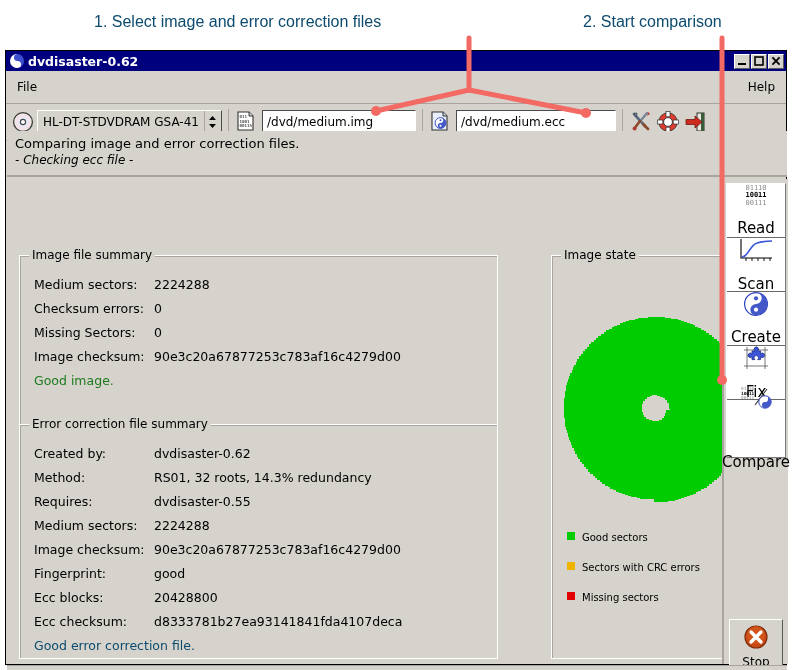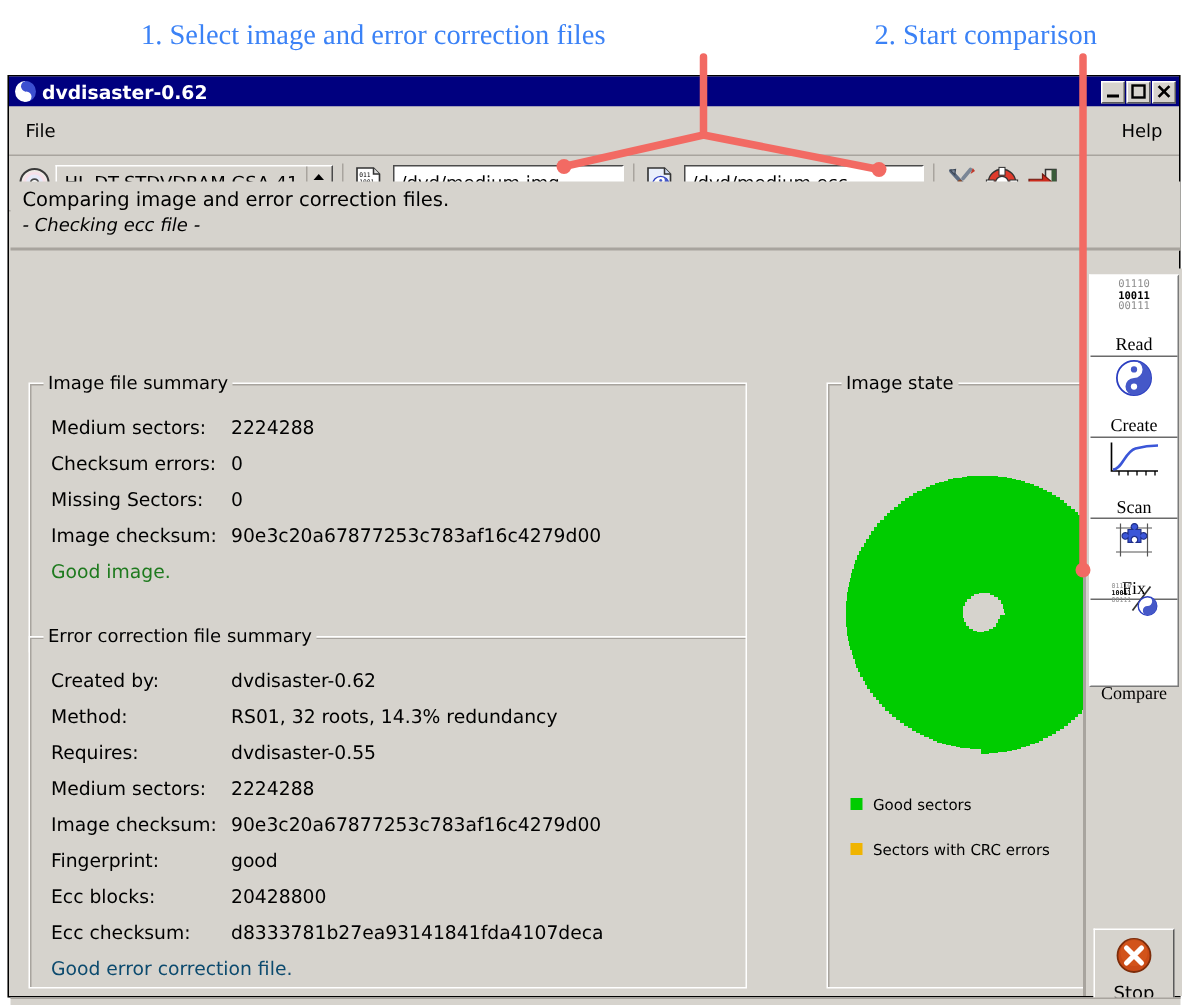--- a/index.html
+++ b/index.html
@@ -8,21 +8,21 @@
     background:#ffffff;
     font-family:"DejaVu Sans","Liberation Sans",sans-serif;
     font-size:12px;
     color:#000;
     overflow:hidden;
     position:relative;
   }
 
   
   #annotations{position:absolute;left:0;top:0;width:792px;height:670px;pointer-events:none;z-index:50;}
-  .anno-text{position:absolute;font-size:19px;color:#3b82f6;white-space:nowrap;font-family:Liberation Serif, serif;}
+  .anno-text{position:absolute;font-size:16px;color:#0c4a6e;white-space:nowrap;font-family:Liberation Sans, sans-serif;}
   #anno1{left:94px;top:13px;}
   #anno2{left:583px;top:13px;}
 
   
   #window{position:absolute;left:5px;top:50px;width:782px;height:615px;
           background:#d6d3cd;border:1px solid #000;box-sizing:border-box;}
 
   
   #titlebar{height:20px;background:#00007f;display:flex;align-items:center;
             padding:0 2px;box-sizing:border-box;}
@@ -57,21 +57,21 @@
   .combo-arrow{width:16px;border-left:1px solid #a8a49e;display:flex;flex-direction:column;
                align-items:center;justify-content:center;gap:1px;}
   .txtfield{height:24px;background:#fff;border:1px solid;
             border-color:#4a4a4a #fff #fff #4a4a4a;box-sizing:border-box;
             display:flex;align-items:center;padding:0 4px;font-size:12px;}
   #img-path-field{width:154px;}
   #ecc-path-field{width:160px;}
   .tb-icon{width:24px;height:24px;flex:none;}
 
   
-  #status-head{position:absolute;left:1px;top:70px;width:780px;height:46px;
+  #status-head{position:absolute;left:1px;top:80px;width:780px;height:46px;
                background:#d6d3cd;padding:5px 8px;box-sizing:border-box;
                border-bottom:2px solid #a8a49e;}
   #status-main{font-size:13px;}
   #status-sub{font-size:12px;font-style:italic;margin-top:2px;}
 
   
   #bodyarea{position:absolute;left:1px;top:128px;width:780px;height:485px;}
 
   
   .frame{position:absolute;border:1px solid #fff;box-sizing:border-box;
@@ -97,21 +97,21 @@
 
   
   #sidebar{position:absolute;left:716px;top:128px;width:64px;height:485px;
            background:#d6d3cd;border-left:2px solid #a8a49e;}
   #actionbox{position:absolute;left:2px;top:4px;width:60px;height:275px;
              border:1px solid;border-color:#fff #7a7a7a #7a7a7a #fff;box-sizing:border-box;
              background:#ffffff;}
   .act{height:54px;box-sizing:border-box;display:flex;flex-direction:column;
        align-items:center;justify-content:center;border-bottom:1px solid #6a6a6a;}
   .act:last-child{border-bottom:none;gap:31px;}
-  .act-lbl{font-size:12px;margin-top:11px;font-family:Liberation Serif, serif;}
+  .act-lbl{font-size:15px;margin-top:11px;}
   .act-ico{height:30px;display:flex;align-items:center;justify-content:center;}
   .binlines{font-family:"DejaVu Sans Mono","Liberation Mono",monospace;
             font-size:7px;line-height:7.5px;text-align:center;color:#8c8c8c;}
   .binlines b{color:#000;}
 
   #stopbtn{position:absolute;left:5px;top:440px;width:54px;height:54px;
            background:#d6d3cd;border:1px solid;border-color:#fff #5a5a5a #5a5a5a #fff;
            box-sizing:border-box;display:flex;flex-direction:column;align-items:center;
            justify-content:center;}
   #stop-lbl{font-size:12px;margin-top:2px;}
@@ -2957,45 +2957,37 @@
       </div>
       <div id="legend">
         <div class="leg-row">
           <span class="leg-sw" style="background: rgb(0, 204, 0);"></span>
           <span>Good sectors</span>
         </div>
         <div class="leg-row">
           <span class="leg-sw" style="background: rgb(240, 180, 0);"></span>
           <span>Sectors with CRC errors</span>
         </div>
+        <div class="leg-row">
+          <span class="leg-sw" style="background: rgb(224, 0, 0);"></span>
+          <span>Missing sectors</span>
+        </div>
       </div>
     </div>
 
   </div>
 
   <div id="sidebar">
     <div id="actionbox">
 
       <div class="act">
         <div class="act-ico">
           <div class="binlines">01110<br><b>10011</b><br>00111</div>
         </div>
         <div class="act-lbl">Read</div>
-      </div>
-
-      <div class="act">
-        <div class="act-ico">
-          <svg width="26" height="26" viewBox="0 0 26 26">
-            <circle cx="13" cy="13" r="11.4" fill="#fff" stroke="#2b3ec0" stroke-width="1.2"></circle>
-            <path d="M13 1.6 A11.4 11.4 0 0 1 13 24.4 A5.7 5.7 0 0 1 13 13 A5.7 5.7 0 0 0 13 1.6 Z" fill="#4558c8"></path>
-            <circle cx="13" cy="7.3" r="2.1" fill="#4558c8"></circle>
-            <circle cx="13" cy="18.7" r="2.1" fill="#fff"></circle>
-          </svg>
-        </div>
-        <div class="act-lbl">Create</div>
       </div>
 
       <div class="act">
         <div class="act-ico">
           <svg width="38" height="28" viewBox="0 0 38 28">
             <path d="M4 3 V22 H35" stroke="#000" stroke-width="1.1" fill="none"></path>
             <g stroke="#000" stroke-width="0.9">
               <path d="M9 22 v3"></path>
                 <path d="M15 22 v3"></path>
                 <path d="M21 22 v3"></path>
@@ -3003,20 +2995,32 @@
                 <path d="M33 22 v3"></path>
             </g>
             <path d="M5 21 C11 21 13 9 20 7 C26 5.4 31 5 35 5" stroke="#3b56d8" stroke-width="1.7" fill="none"></path>
           </svg>
         </div>
         <div class="act-lbl">Scan</div>
       </div>
 
       <div class="act">
         <div class="act-ico">
+          <svg width="26" height="26" viewBox="0 0 26 26">
+            <circle cx="13" cy="13" r="11.4" fill="#fff" stroke="#2b3ec0" stroke-width="1.2"></circle>
+            <path d="M13 1.6 A11.4 11.4 0 0 1 13 24.4 A5.7 5.7 0 0 1 13 13 A5.7 5.7 0 0 0 13 1.6 Z" fill="#4558c8"></path>
+            <circle cx="13" cy="7.3" r="2.1" fill="#4558c8"></circle>
+            <circle cx="13" cy="18.7" r="2.1" fill="#fff"></circle>
+          </svg>
+        </div>
+        <div class="act-lbl">Create</div>
+      </div>
+
+      <div class="act">
+        <div class="act-ico">
           <svg width="30" height="28" viewBox="0 0 30 28">
             <g stroke="#555" stroke-width="0.8">
               <path d="M6 3 V25"></path>
                 <path d="M24 3 V25"></path>
                 <path d="M3 6 H27"></path>
                 <path d="M3 22 H27"></path>
             </g>
             <path d="M11 7 h3 a2.2 2.2 0 1 1 2.6 0 h3 v3 a2.2 2.2 0 1 1 0 2.6 v3 h-3 a2.2 2.2 0 1 0 -2.6 0 h-3 v-3 a2.2 2.2 0 1 1 0 -2.6 Z" fill="#3b56d8" stroke="#1f2f8a" stroke-width="0.8"></path>
           </svg>
         </div>

